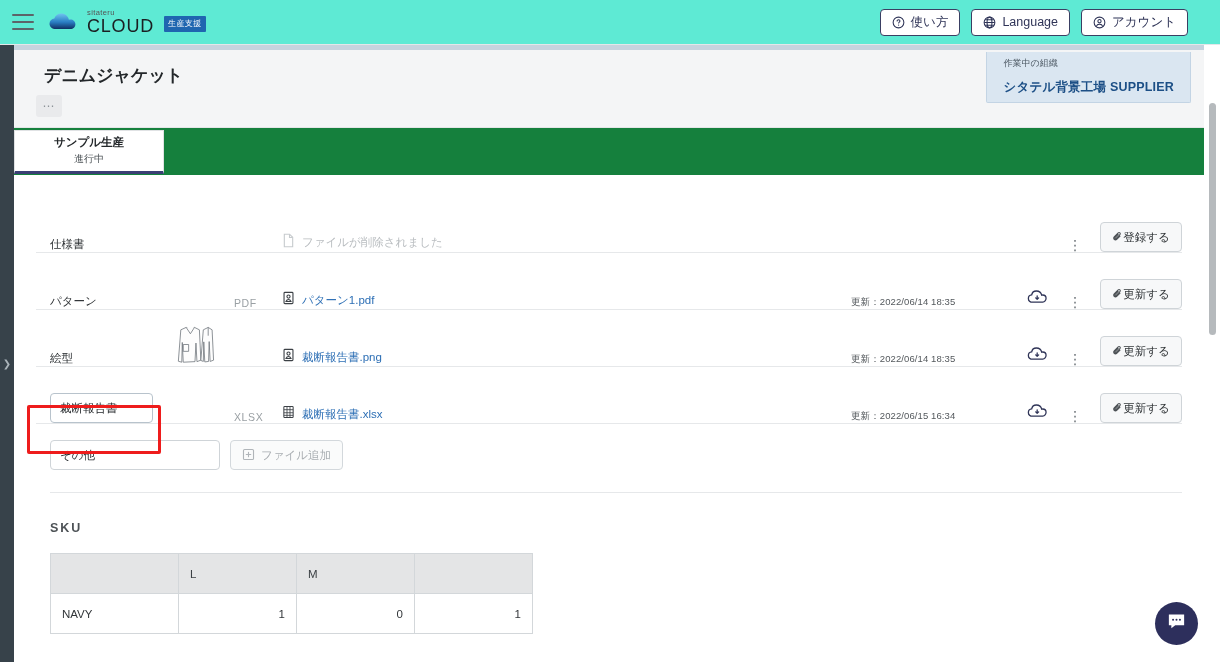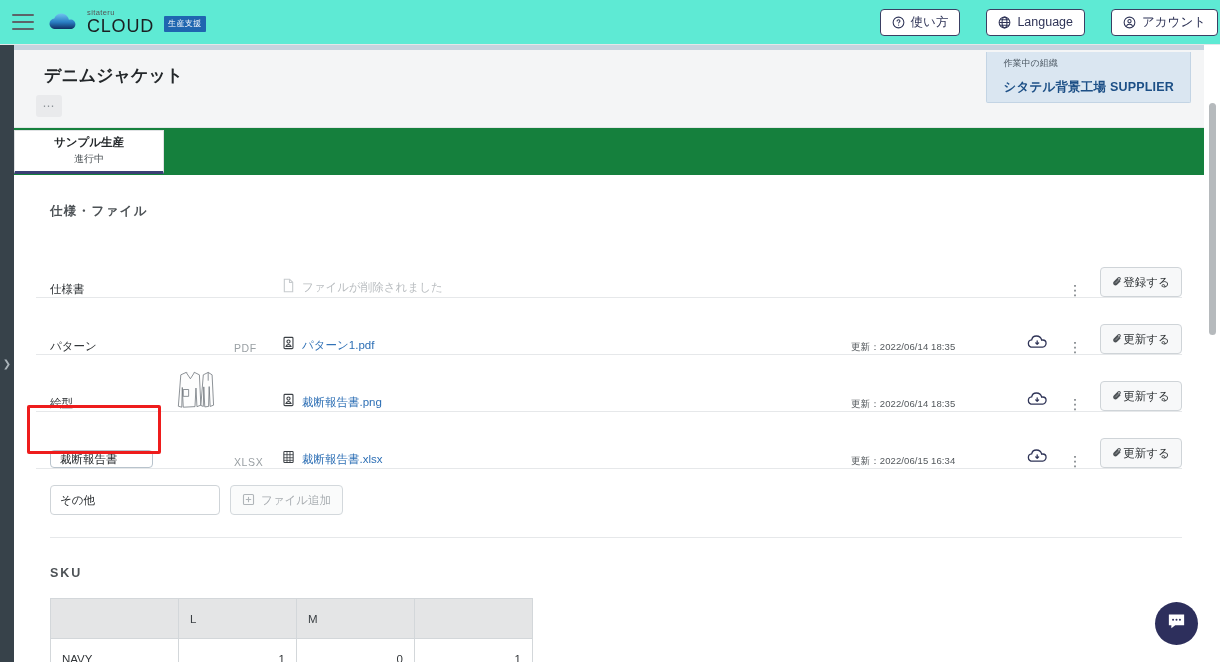--- a/index.html
+++ b/index.html
@@ -32,21 +32,21 @@
   .logo-cloud { width: 33px; height: 22px; position: relative; }
   .logo-text { display: flex; flex-direction: column; line-height: 1; }
   .logo-sub { font-size: 7.5px; color: #555; letter-spacing: .4px; margin-bottom: 1px; }
   .logo-main { font-size: 18px; letter-spacing: .8px; color: #1b1f22; font-weight: 400; }
   .logo-badge {
     background: #1f66b0; color: #fff; font-size: 8px; padding: 2px 4px 3px;
     border-radius: 1px; letter-spacing: .4px; margin-left: 4px; align-self: flex-end; margin-bottom: 3px;
   }
 
   .topbar-right {
-    margin-left: auto; display: flex; align-items: center; gap: 26px; padding-right: 2px;
+    margin-left: auto; display: flex; align-items: center; gap: 11px; padding-right: 32px;
   }
   .tb-btn {
     display: inline-flex; align-items: center; gap: 6px;
     height: 27px; padding: 0 11px;
     border: 1px solid #3a3f63; border-radius: 4px;
     background: #fff; color: #2f3457;
     font-size: 12.5px; cursor: pointer; white-space: nowrap;
   }
   .tb-btn svg { display: block; }
 
@@ -123,21 +123,21 @@
   .col-name { width: 122px; font-size: 11.5px; color: #2c3033; flex: none; }
   .col-thumb { width: 62px; flex: none; display: flex; align-items: center; }
   .col-type { width: 48px; flex: none; font-size: 10.5px; color: #9aa0a4; letter-spacing: .6px; }
   .col-file { flex: 1; display: flex; align-items: center; gap: 7px; min-width: 0; }
   .col-updated { width: 165px; flex: none; font-size: 9.5px; color: #53585c; letter-spacing: .1px; }
   .col-dl { width: 44px; flex: none; display: flex; justify-content: center; }
   .col-kebab { width: 30px; flex: none; display: flex; justify-content: center; }
   .col-action { width: 92px; flex: none; display: flex; justify-content: flex-end; }
 
   .name-input {
-    width: 103px; height: 18px; border: 1px solid #b8c3cc; border-radius: 4px;
+    width: 103px; height: 30px; border: 1px solid #b8c3cc; border-radius: 4px;
     background: #fff; font-family: inherit; font-size: 11.5px; color: #25292c;
     padding: 0 9px; outline: none;
   }
 
   .file-link { font-size: 11.5px; color: #2d6fb5; text-decoration: none; cursor: pointer; white-space: nowrap; }
   .file-missing { font-size: 11.5px; color: #b9bdc0; white-space: nowrap; }
 
   .thumb {
     width: 45px; height: 42px; display: flex; align-items: center; justify-content: center;
     background: #fff;
@@ -288,21 +288,20 @@
 
       <div class="tabs-band">
         <div class="tab">
           <span class="tab-label">サンプル生産</span>
           <span class="tab-sub">進行中</span>
         </div>
       </div>
 
       <div class="content">
 
-        <div class="section-title">仕様・ファイル</div>
 
         <div class="file-table">
 
           <div class="file-row">
             <div class="col-name">仕様書</div>
             <div class="col-thumb"></div>
             <div class="col-type"></div>
             <div class="col-file">
               <span>
                 <svg width="13" height="15" viewBox="0 0 14 16" fill="none" stroke="#c7cbce" stroke-width="1.2">

